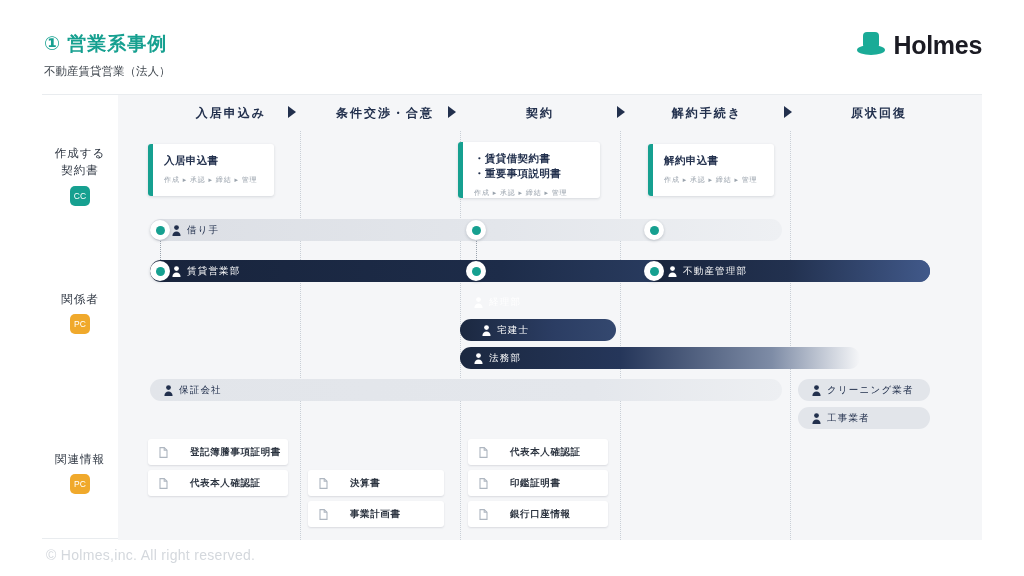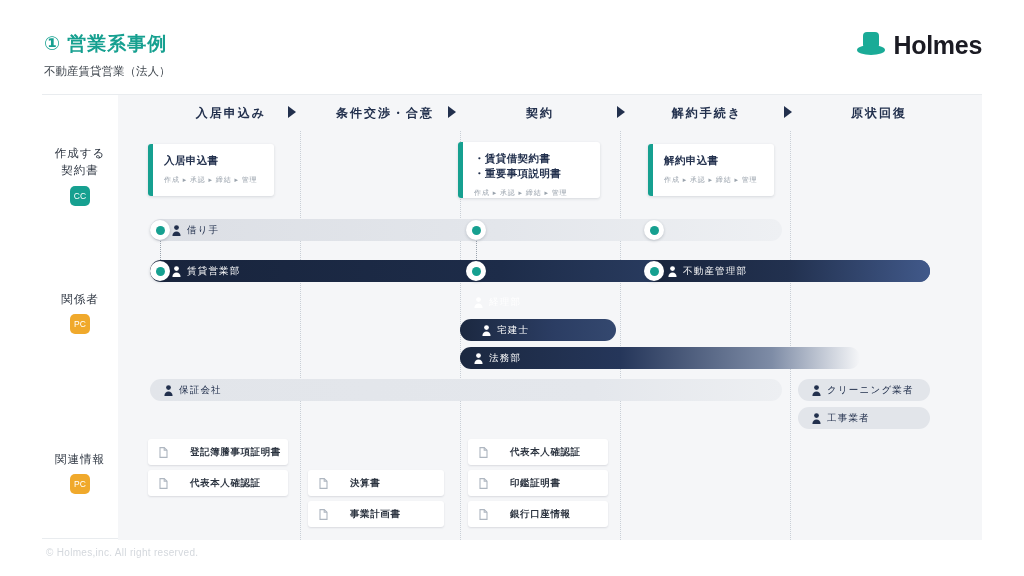--- a/index.html
+++ b/index.html
@@ -110,21 +110,21 @@
     position: absolute; height: 26px; background: #ffffff; border-radius: 3px;
     box-shadow: 0 1px 2px rgba(28,40,60,.13);
     display: flex; align-items: center; gap: 22px; padding-left: 11px;
     font-size: 9.5px; font-weight: bold; color: #2c3440; letter-spacing: .6px; white-space: nowrap;
   }
   .info-card .fic { width: 9px; height: 11px; flex: 0 0 9px; }
   .info-card .fic path, .info-card .fic rect { stroke: #aeb6c0; fill: none; stroke-width: 1.1; }
 
   .footer {
     position: absolute; left: 46px; top: 547px;
-    font-size: 10px; color: #d4d8dd; letter-spacing: .3px;
+    font-size: 14px; color: #d4d8dd; letter-spacing: .3px;
   }
 </style>
 </head>
 <body>
 
 <div id="slide">
 
   <div class="hdr-title">① 営業系事例</div>
   <div class="hdr-sub">不動産賃貸営業（法人）</div>
 

